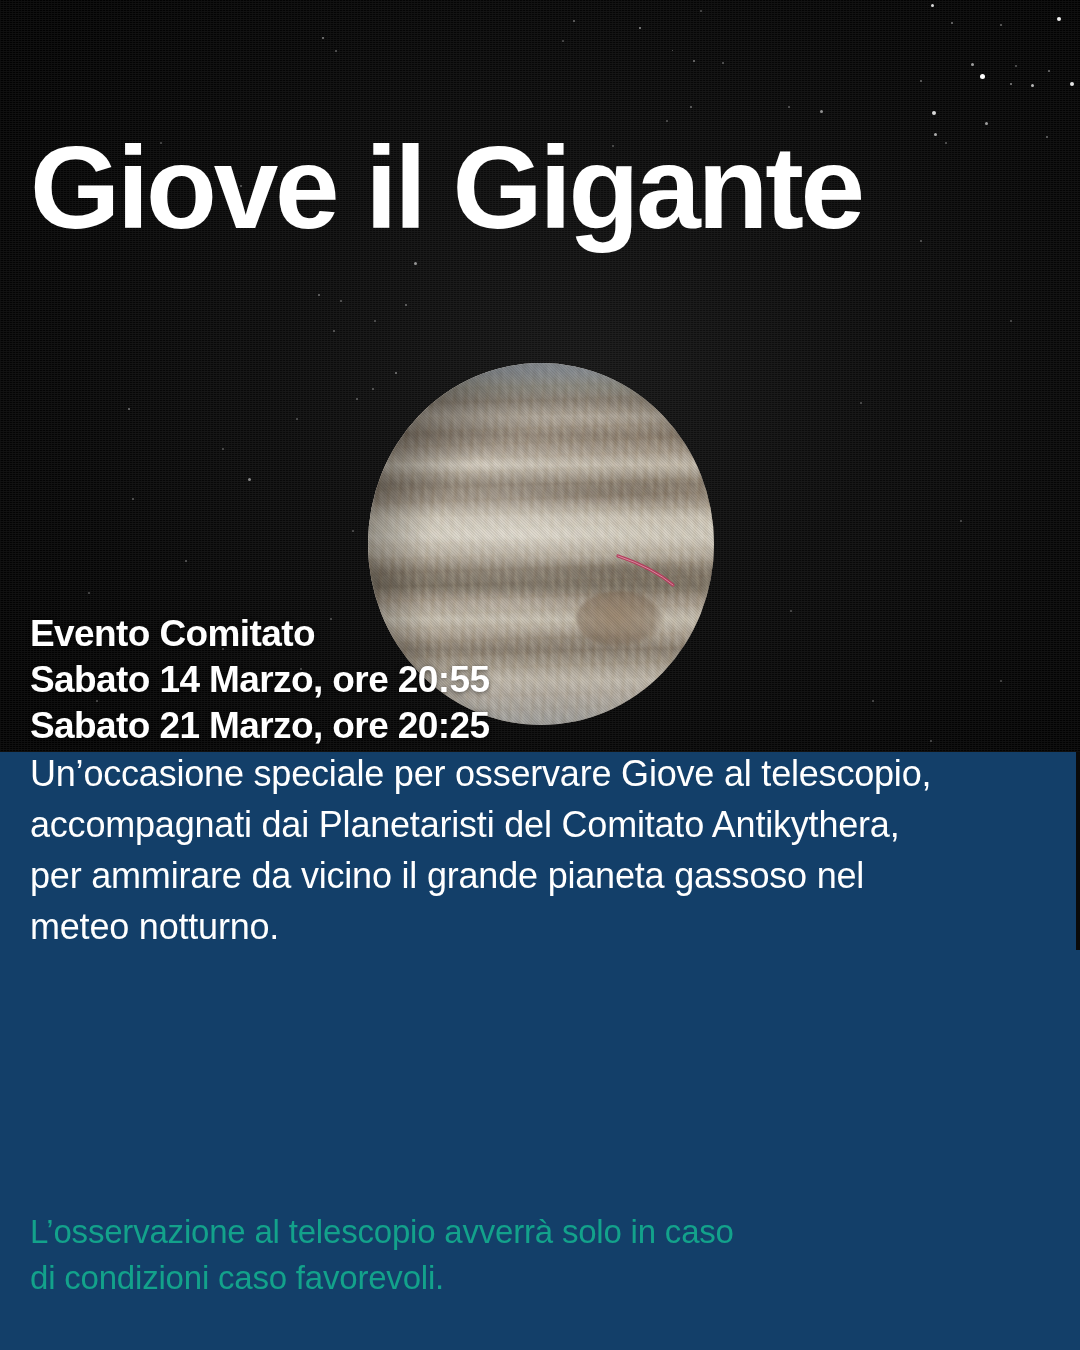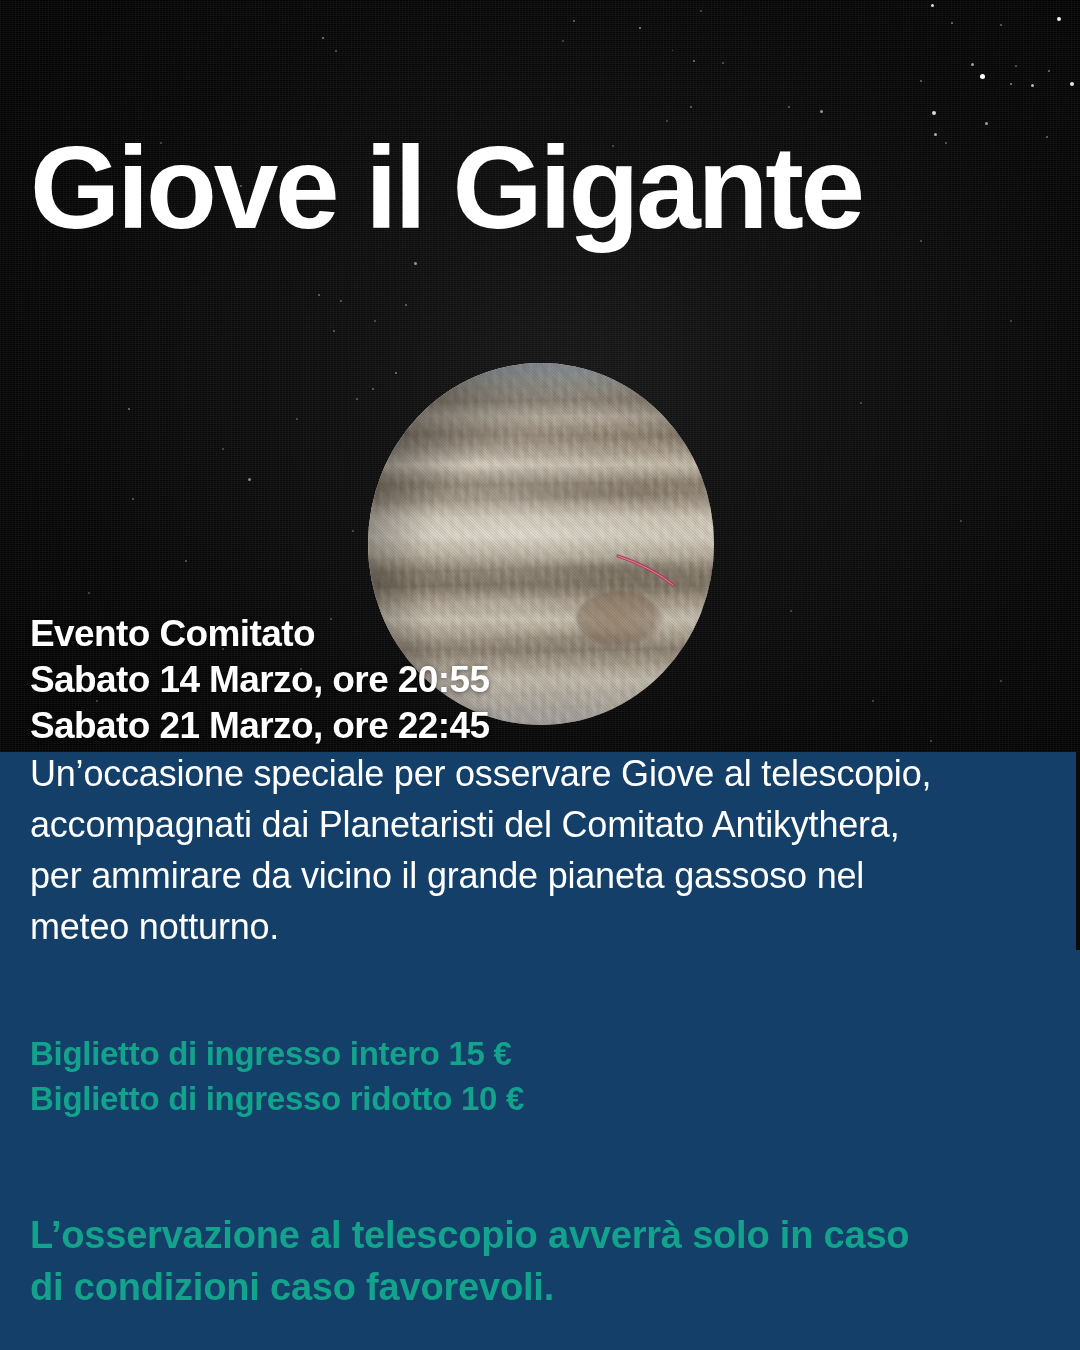--- a/index.html
+++ b/index.html
@@ -207,22 +207,22 @@
     font-weight:700;
     line-height:1.37;
     letter-spacing:-0.3px;
   }
   .price-block div { white-space:nowrap; }
 
   .weather-note {
     position:absolute;
     left:30px; top:1209px;
     color:#13a28b;
-    font-size:38px;
-    font-weight:700;
+    font-size:33px;
+    font-weight:400;
     line-height:1.38;
     letter-spacing:-0.2px;
   }
   .weather-note div { white-space:nowrap; }
 </style>
 </head>
 <body>
 
 <div id="poster">
 
@@ -311,36 +311,32 @@
       <path d="M250 193 Q285 205 305 222" fill="none" stroke="#b4385a" stroke-width="3.2" stroke-linecap="round" opacity=".95"></path>
       <path d="M250 193 Q285 205 305 222" fill="none" stroke="#f2cfd8" stroke-width="1" stroke-linecap="round" opacity=".55"></path>
     </svg>
   </div>
 
   <h1 class="title">Giove il Gigante</h1>
 
   <div class="event-block">
     <div>Evento Comitato</div>
     <div>Sabato 14 Marzo, ore 20:55</div>
-    <div>Sabato 21 Marzo, ore 22:45</div>
+    <div>Sabato 21 Marzo, ore 20:25</div>
   </div>
 
   <div class="panel"></div>
   <div class="edge-sliver"></div>
 
   <div class="body-text">
     <div>Un’occasione speciale per osservare Giove al telescopio,</div>
     <div>accompagnati dai Planetaristi del Comitato Antikythera,</div>
     <div>per ammirare da vicino il grande pianeta gassoso nel</div>
     <div>meteo notturno.</div>
   </div>
 
-  <div class="price-block">
-    <div>Biglietto di ingresso intero 15 €</div>
-    <div>Biglietto di ingresso ridotto 10 €</div>
-  </div>
 
   <div class="weather-note">
     <div>L’osservazione al telescopio avverrà solo in caso</div>
     <div>di condizioni caso favorevoli.</div>
   </div>
 
 </div>
 
 </body></html>

